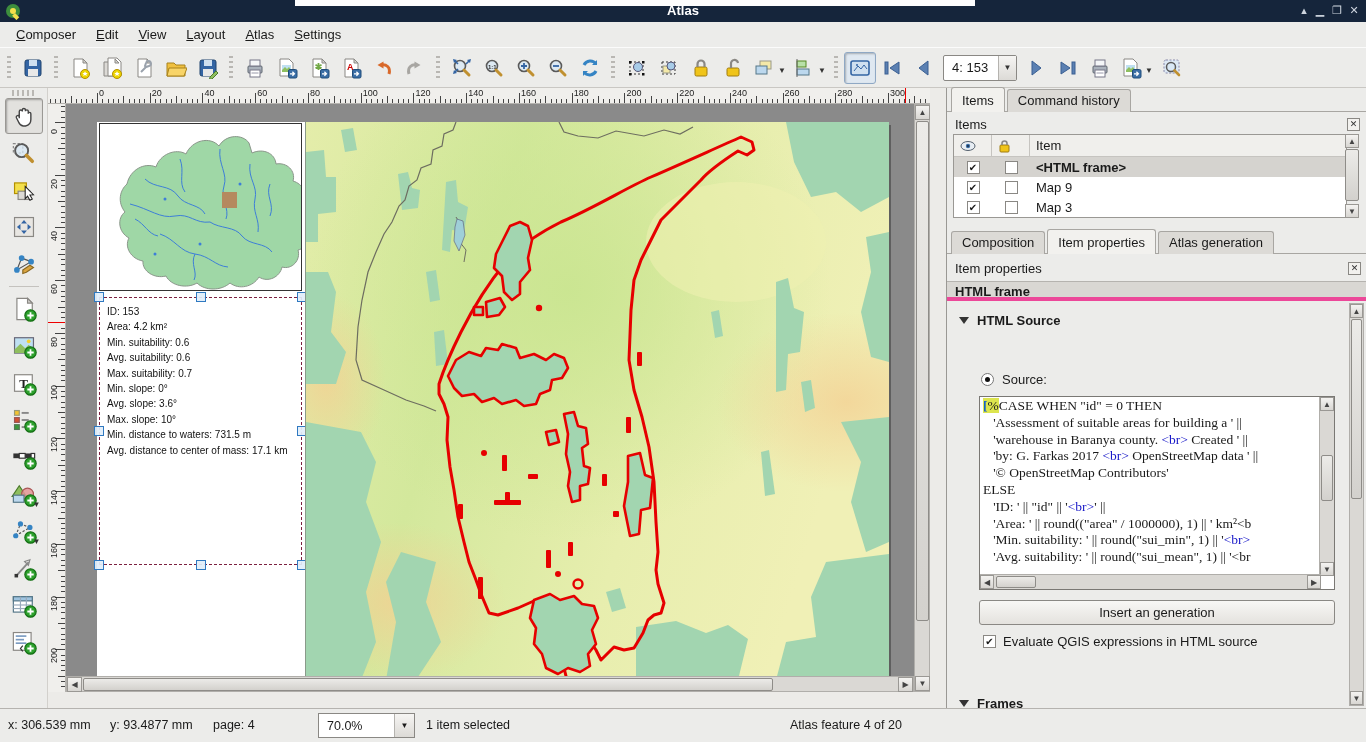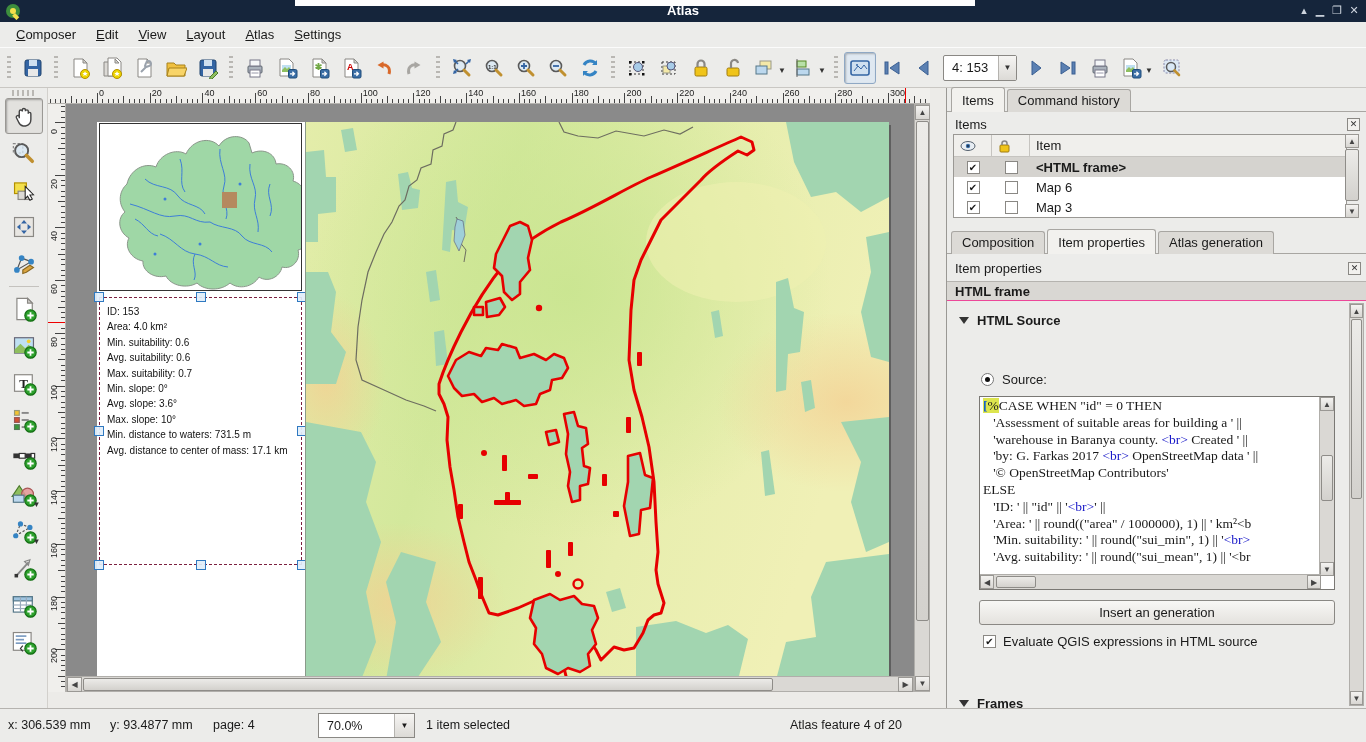--- a/index.html
+++ b/index.html
@@ -73,21 +73,21 @@
   #items-head { display:flex; height:22px; background:#f0efec; border-bottom:1px solid #c6c4c0; }
   #items-head .hc { border-right:1px solid #c6c4c0; display:flex; align-items:center; padding-left:6px; font-size:13px; }
   .itrow { display:flex; height:20px; align-items:center; }
   .itrow.sel { background:#d5d3cf; }
   .itrow .c1,.itrow .c2 { width:38px; display:flex; justify-content:center; }
   .itrow .c3 { padding-left:6px; font-size:13px; }
   .itrow.bold .c3 { font-weight:bold; }
   .cb { width:13px; height:13px; background:#fff; border:1px solid #8a8884; font-size:10px; line-height:11px; text-align:center; }
   #items-scroll { position:absolute; right:6px; top:46px; width:15px; height:84px; }
   
-  #prop-header { position:absolute; left:0; top:193px; width:420px; height:20px; background:#d9d7d3; border-top:1px solid #b5b3af; border-bottom:1px solid #ec4899; font-weight:bold; font-size:13px; padding:2px 0 0 8px; }
+  #prop-header { position:absolute; left:0; top:193px; width:420px; height:20px; background:#d9d7d3; border-top:1px solid #b5b3af; border-bottom:4px solid #ec4899; font-weight:bold; font-size:13px; padding:2px 0 0 8px; }
   .groupline { display:flex; align-items:center; gap:8px; font-weight:bold; font-size:13px; }
   .tri { width:0; height:0; border-left:5px solid transparent; border-right:5px solid transparent; border-top:7px solid #333; }
   .radio { width:13px; height:13px; border-radius:50%; border:1px solid #777; background:#fff; position:relative; }
   .radio.on::after { content:""; position:absolute; left:3px; top:3px; width:5px; height:5px; border-radius:50%; background:#111; }
   .fieldrow { display:flex; align-items:center; gap:8px; }
   .txtinput { height:22px; background:#fff; border:1px solid #8a8884; border-radius:2px; }
   .pbtn { background:linear-gradient(#f8f7f5,#e4e2de); border:1px solid #8a8884; border-radius:3px; font-size:13px; text-align:center; }
   #code-editor { position:absolute; left:32px; top:308px; width:356px; height:194px; background:#fff; border:1px solid #7a7874; }
   #code-text { position:absolute; left:0; top:0; right:15px; bottom:15px; overflow:hidden; font-family:"Liberation Serif", serif; font-size:13.5px; line-height:16.8px; padding:1px 3px; white-space:pre; }
   #code-text .brtag { color:#1717c8; }
@@ -854,21 +854,21 @@
           <circle cx="100" cy="120" r="1.5"></circle>
             <circle cx="55" cy="130" r="1.5"></circle>
         </g>
         <rect x="122" y="68" width="15" height="16" fill="#b5895f"></rect>
       </svg>
     </div>
 
     <div id="htmlframe">
       <div class="txt" id="frame-lines">
           <div>ID: 153</div>
-          <div>Area: 4.0 km²</div>
+          <div>Area: 4.2 km²</div>
           <div>Min. suitability: 0.6</div>
           <div>Avg. suitability: 0.6</div>
           <div>Max. suitability: 0.7</div>
           <div>Min. slope: 0°</div>
           <div>Avg. slope: 3.6°</div>
           <div>Max. slope: 10°</div>
           <div>Min. distance to waters: 731.5 m</div>
           <div>Avg. distance to center of mass: 17.1 km</div>
         </div>
     </div>
@@ -1029,21 +1029,21 @@
           </span>
           <span class="c3">&lt;HTML frame&gt;</span>
         </div>
         <div class="itrow">
           <span class="c1">
             <span class="cb">✔</span>
           </span>
           <span class="c2">
             <span class="cb"></span>
           </span>
-          <span class="c3">Map 6</span>
+          <span class="c3">Map 9</span>
         </div>
         <div class="itrow">
           <span class="c1">
             <span class="cb">✔</span>
           </span>
           <span class="c2">
             <span class="cb"></span>
           </span>
           <span class="c3">Map 3</span>
         </div>

